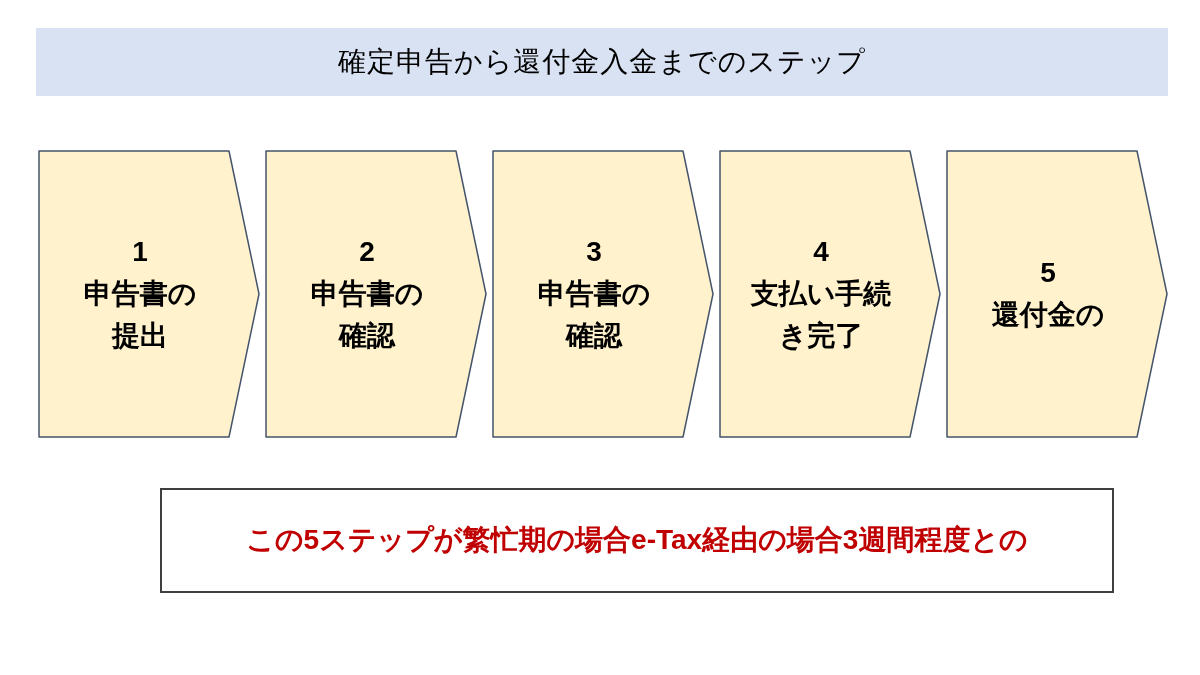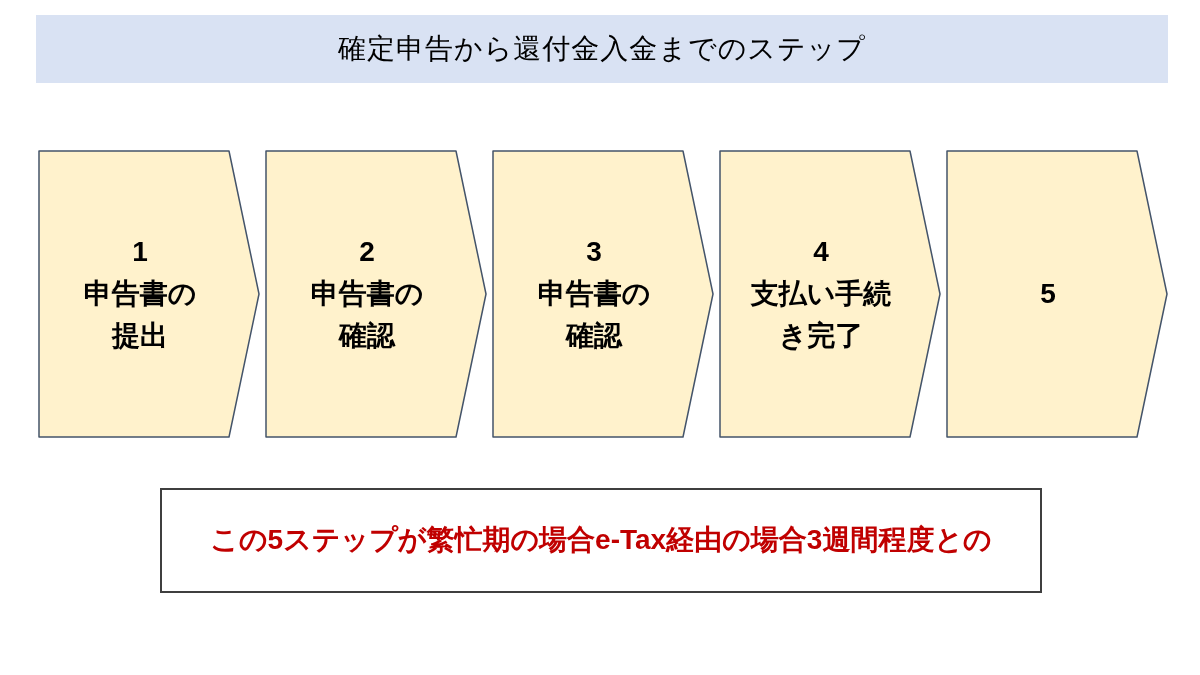--- a/index.html
+++ b/index.html
@@ -11,21 +11,21 @@
   .slide {
     position: relative;
     width: 1200px;
     height: 675px;
     background: #ffffff;
     overflow: hidden;
   }
   .title-bar {
     position: absolute;
     left: 36px;
-    top: 15px;
+    top: 28px;
     width: 1132px;
     height: 68px;
     background: var(--title-bg, #D9E2F3);
     display: flex;
     align-items: center;
     justify-content: center;
   }
   .title-bar .title-text {
     font-size: 28px;
     font-weight: 500;
@@ -72,21 +72,21 @@
     text-align: center;
     font-size: 28px;
     font-weight: 700;
     line-height: 1.5;
     color: var(--text, #000000);
   }
   .note-box {
     position: absolute;
     left: 160px;
     top: 488px;
-    width: 882px;
+    width: 954px;
     height: 105px;
     box-sizing: border-box;
     background: #ffffff;
     border: 2px solid #3f3f3f;
     display: flex;
     flex-direction: column;
     align-items: center;
     justify-content: center;
     text-align: center;
   }
@@ -151,20 +151,21 @@
         <span>き完了</span>
       </div>
     </div>
 
     <div class="step">
       <svg class="step-shape" viewBox="0 0 222 288">
         <polygon points="1,1 191,1 221,144 191,287 1,287"></polygon>
       </svg>
       <div class="step-label">
         <span>5</span>
+        <span>還付金の</span>
       </div>
     </div>
 
   </div>
 
   <div class="note-box">
     <span class="note-line">この5ステップが繁忙期の場合e-Tax経由の場合3週間程度との</span>
   </div>
 
 </div>

